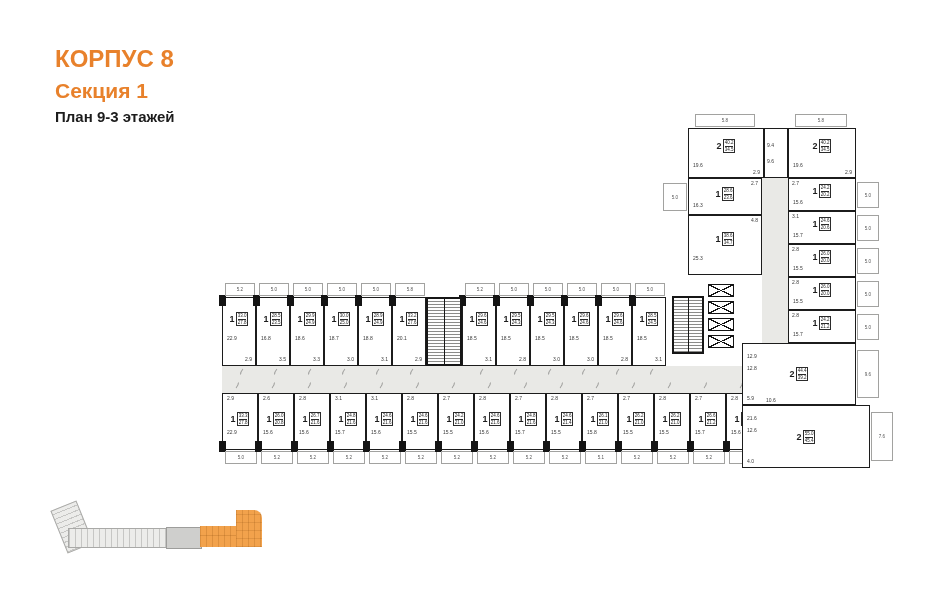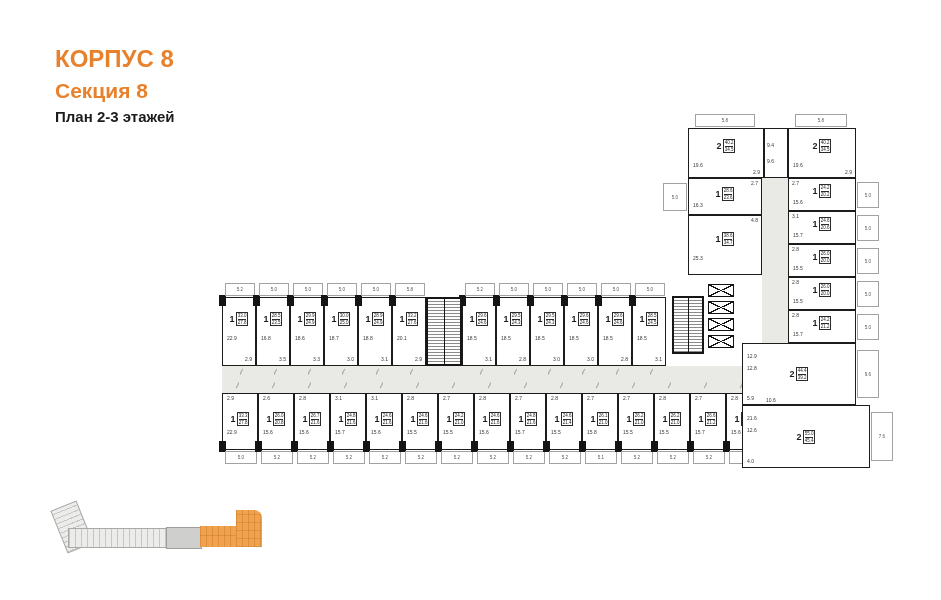--- a/index.html
+++ b/index.html
@@ -50,22 +50,22 @@
      repeating-linear-gradient(90deg,rgba(120,60,0,.18) 0 1px,transparent 1px 6px),
      repeating-linear-gradient(0deg,rgba(120,60,0,.15) 0 1px,transparent 1px 8px),#F2A24C;}
 </style>
 </head>
 <body>
 
 <div id="canvas">
 
   <div class="hdr">
     <div class="t1">КОРПУС 8</div>
-    <div class="t2">Секция 8</div>
-    <div class="t3">План 2-3 этажей</div>
+    <div class="t2">Секция 1</div>
+    <div class="t3">План 9-3 этажей</div>
   </div>
 
   <div id="plan" class="abs" style="left:0;top:0;width:941px;height:600px;">
       <div class="cor" style="left: 222px; top: 366px; width: 568px; height: 27px;"></div>
       <div class="cor" style="left: 762px; top: 178px; width: 26px; height: 190px;"></div>
       <div class="u t-row" style="left: 222px; top: 297px; width: 34px; height: 69px;">
         <div class="lab" style="top: 14px;">
           <div class="digit" style="">1</div>
           <div class="box" style="">
             <div class="a" style="">33.0</div>

